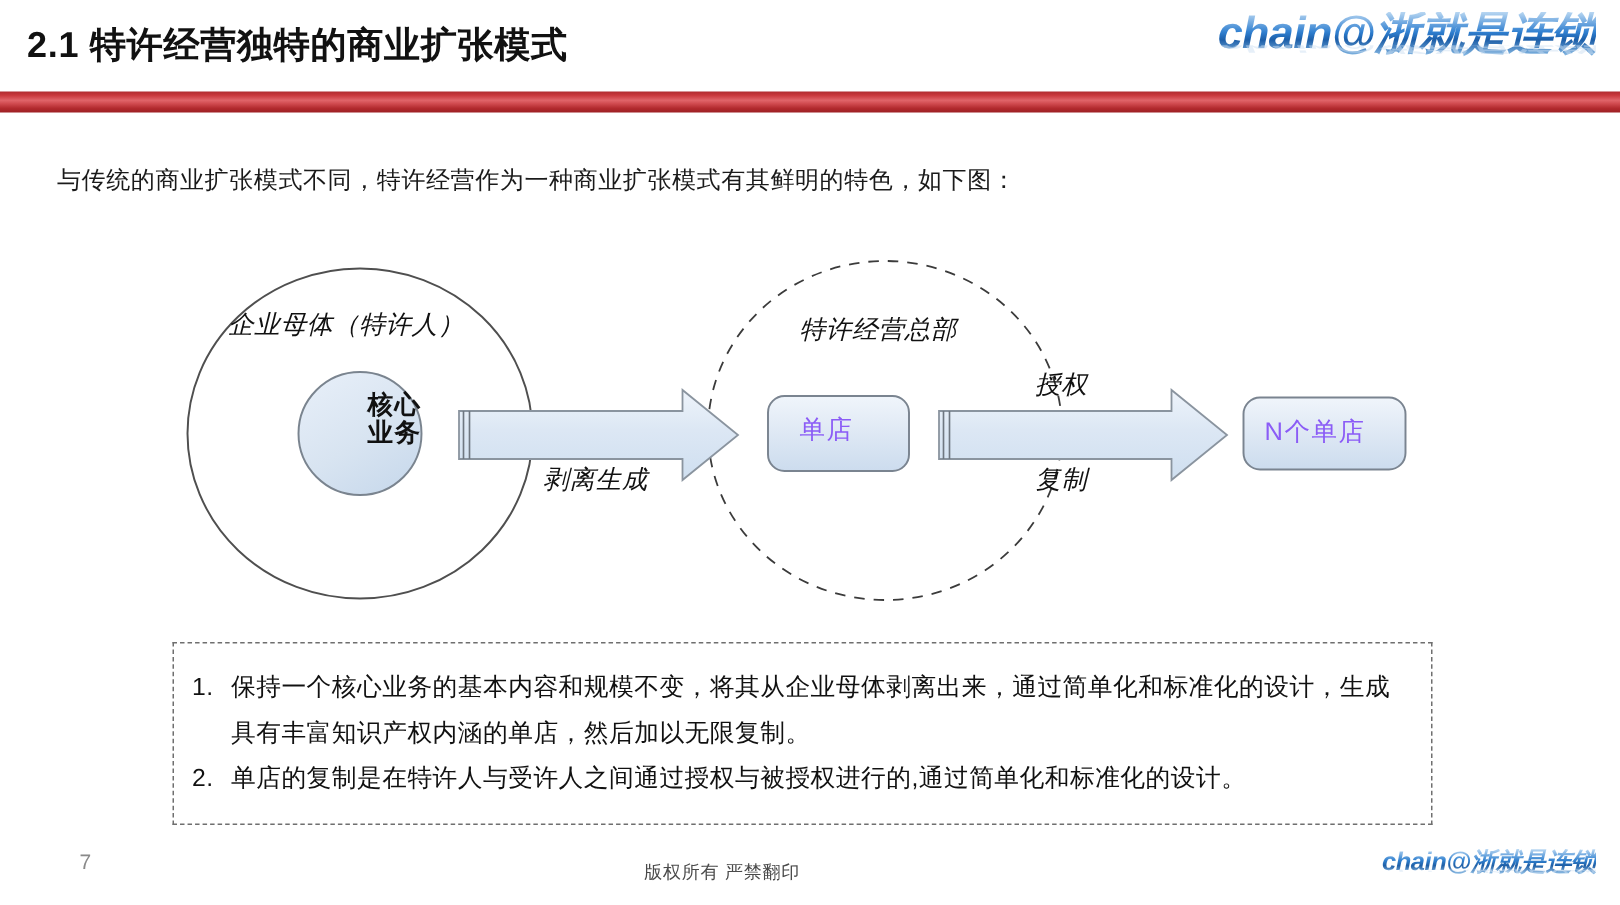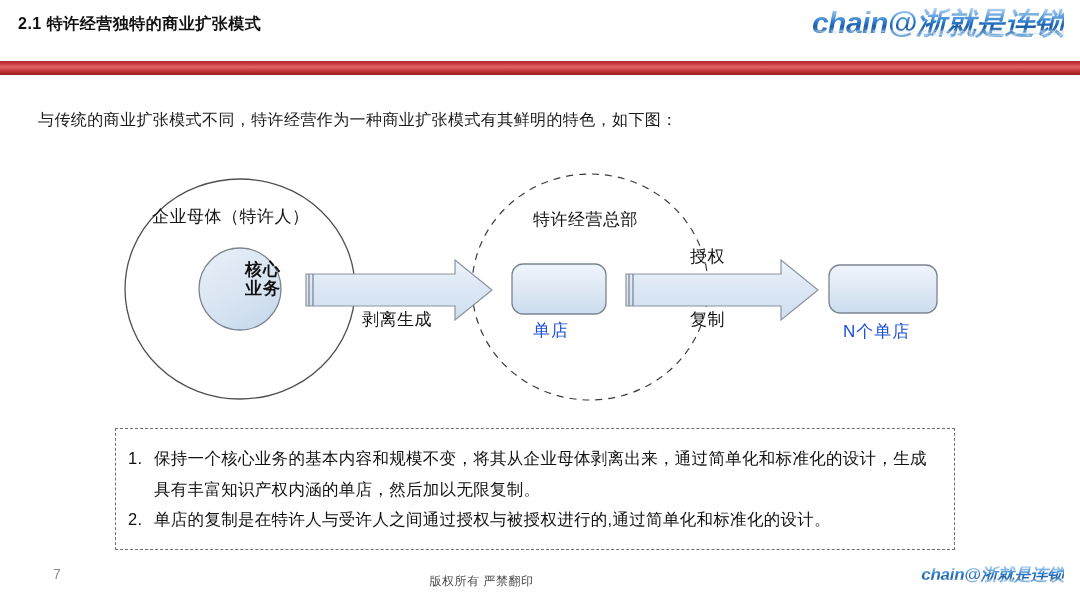--- a/index.html
+++ b/index.html
@@ -14,21 +14,21 @@
     overflow: hidden;
     font-family: "Liberation Sans", "DejaVu Sans", sans-serif;
     color: #000000;
   }
 
   
   .slide-title {
     position: absolute;
     left: 18px;
     top: 14px;
-    font-size: 16px;
+    font-size: 24px;
     font-weight: bold;
     letter-spacing: 0.5px;
     color: #111111;
     white-space: nowrap;
   }
   .header-logo {
     position: absolute;
     right: 16px;
     top: 8px;
     width: 300px;
@@ -108,20 +108,21 @@
     height: 270px;
   }
   .diagram svg { display: block; }
 
   .dg-label {
     position: absolute;
     font-size: 17px;
     color: #111111;
     white-space: nowrap;
     letter-spacing: 0.5px;
+    font-style: italic;
   }
   .label-parent   { left: 152px; top: 55px; }
   .label-hq       { left: 533px; top: 58px; }
   .label-strip    { left: 362px; top: 158px; }
   .label-auth     { left: 690px; top: 95px; }
   .label-copy     { left: 690px; top: 158px; }
 
   .core-text {
     position: absolute;
     left: 199px;
@@ -130,24 +131,23 @@
     text-align: right;
     font-size: 17px;
     font-weight: bold;
     line-height: 1.12;
     color: #111111;
     letter-spacing: 1px;
   }
   .box-text-single {
     position: absolute;
     font-size: 17px;
-    color: #1d4ed8;
+    color: #8b5cf6;
     letter-spacing: 1px;
     white-space: nowrap;
-    margin-top: 44px;
   }
   .text-shop  { left: 533px; top: 125px; }
   .text-nshop { left: 843px; top: 126px; }
 
   
   .notes-box {
     position: absolute;
     left: 115px;
     top: 428px;
     width: 840px;

